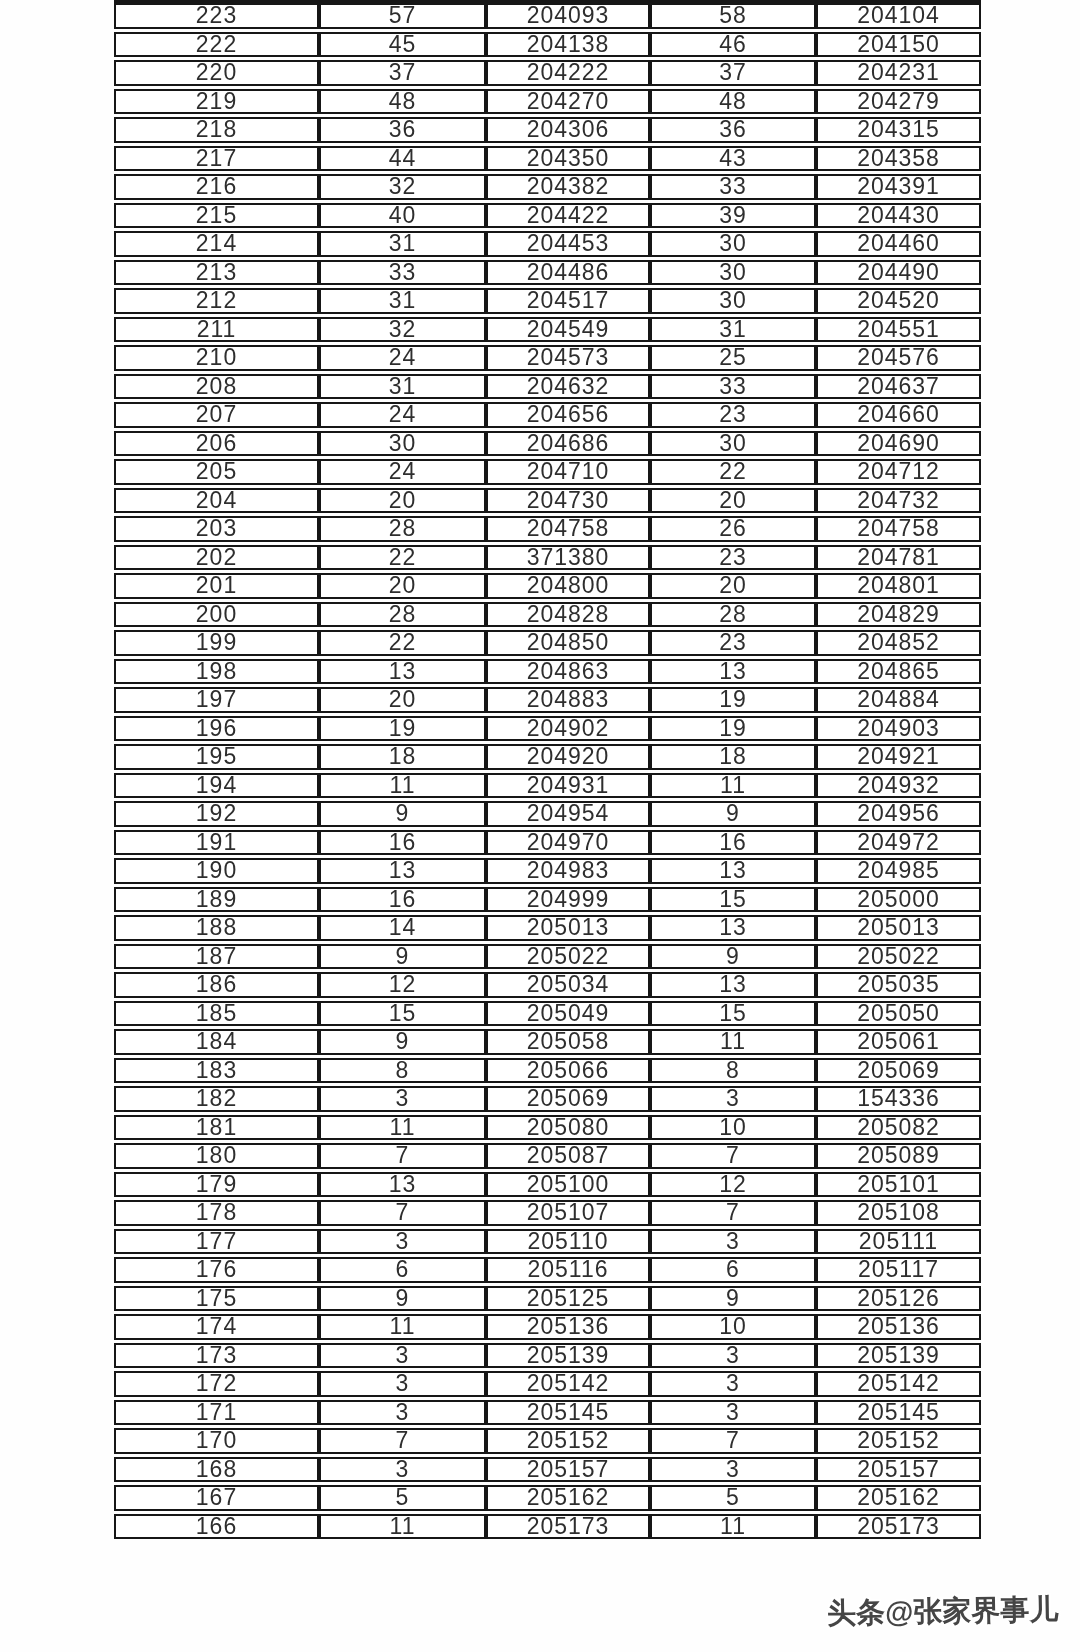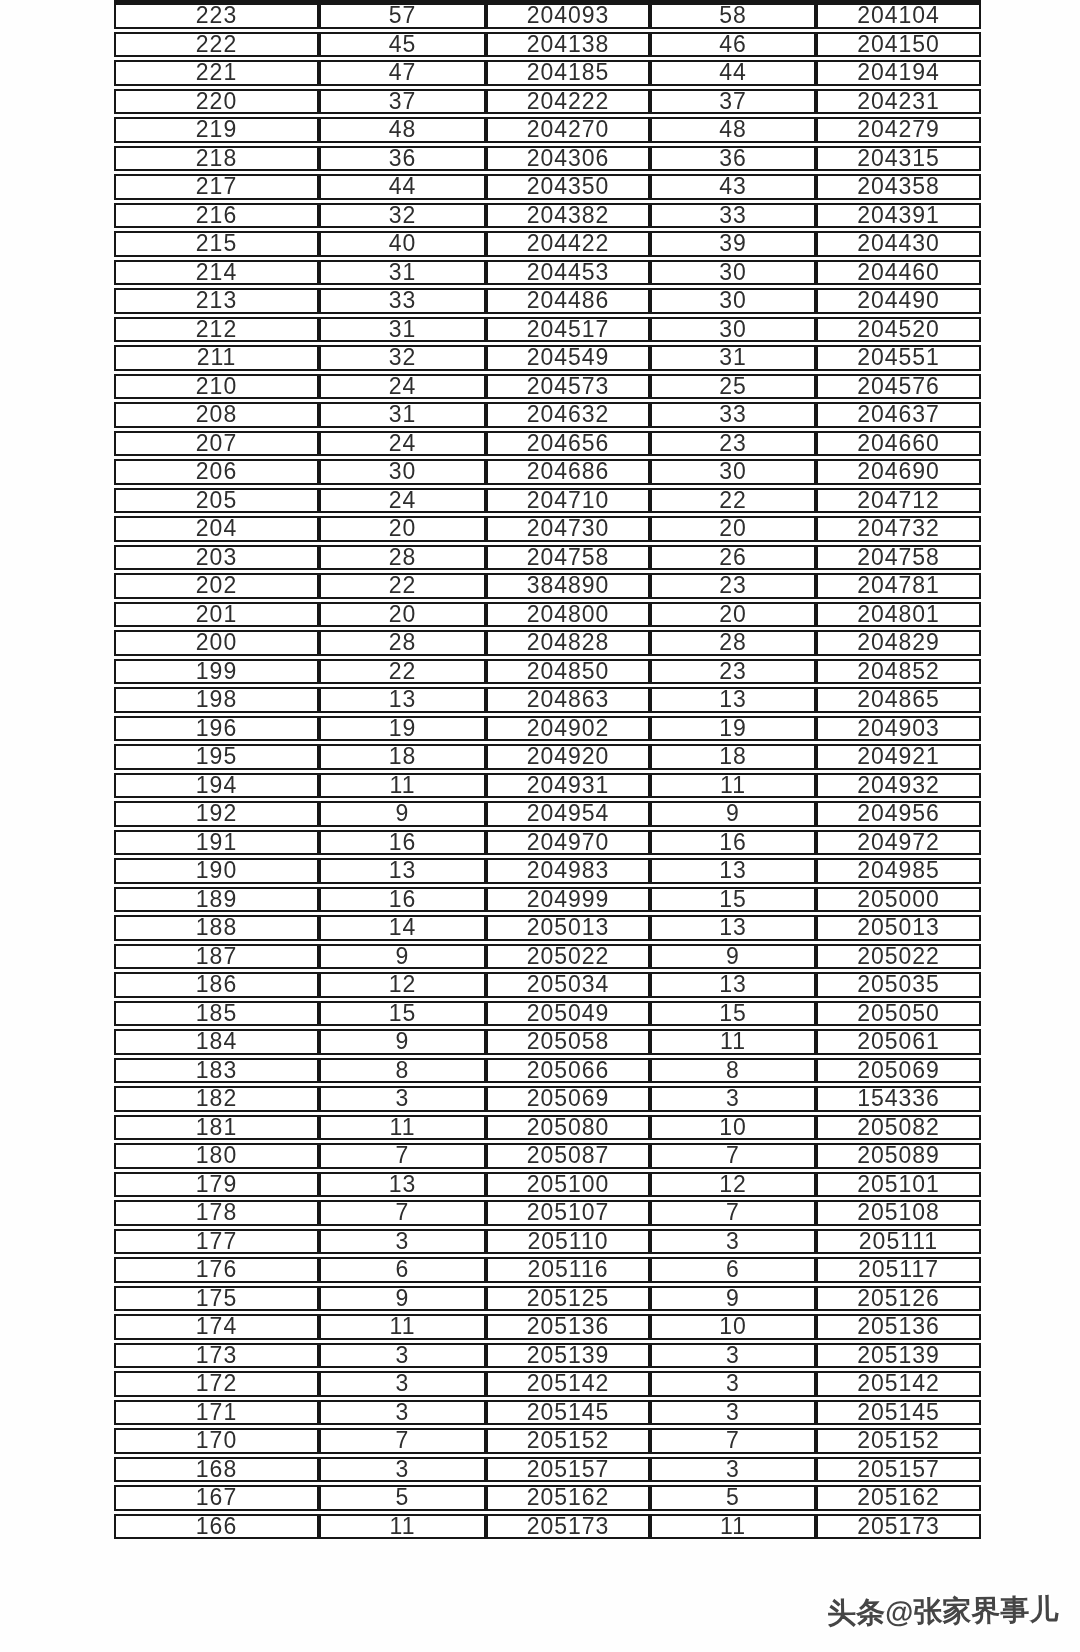--- a/index.html
+++ b/index.html
@@ -87,27 +87,20 @@
             <td>204104</td>
           </tr>
           <tr>
             <td>222</td>
             <td>45</td>
             <td>204138</td>
             <td>46</td>
             <td>204150</td>
           </tr>
           <tr>
-            <td>221</td>
-            <td>47</td>
-            <td>204185</td>
-            <td>44</td>
-            <td>204194</td>
-          </tr>
-          <tr>
             <td>220</td>
             <td>37</td>
             <td>204222</td>
             <td>37</td>
             <td>204231</td>
           </tr>
           <tr>
             <td>219</td>
             <td>48</td>
             <td>204270</td>
@@ -215,21 +208,21 @@
           <tr>
             <td>203</td>
             <td>28</td>
             <td>204758</td>
             <td>26</td>
             <td>204758</td>
           </tr>
           <tr>
             <td>202</td>
             <td>22</td>
-            <td>384890</td>
+            <td>371380</td>
             <td>23</td>
             <td>204781</td>
           </tr>
           <tr>
             <td>201</td>
             <td>20</td>
             <td>204800</td>
             <td>20</td>
             <td>204801</td>
           </tr>
@@ -246,20 +239,27 @@
             <td>204850</td>
             <td>23</td>
             <td>204852</td>
           </tr>
           <tr>
             <td>198</td>
             <td>13</td>
             <td>204863</td>
             <td>13</td>
             <td>204865</td>
+          </tr>
+          <tr>
+            <td>197</td>
+            <td>20</td>
+            <td>204883</td>
+            <td>19</td>
+            <td>204884</td>
           </tr>
           <tr>
             <td>196</td>
             <td>19</td>
             <td>204902</td>
             <td>19</td>
             <td>204903</td>
           </tr>
           <tr>
             <td>195</td>

